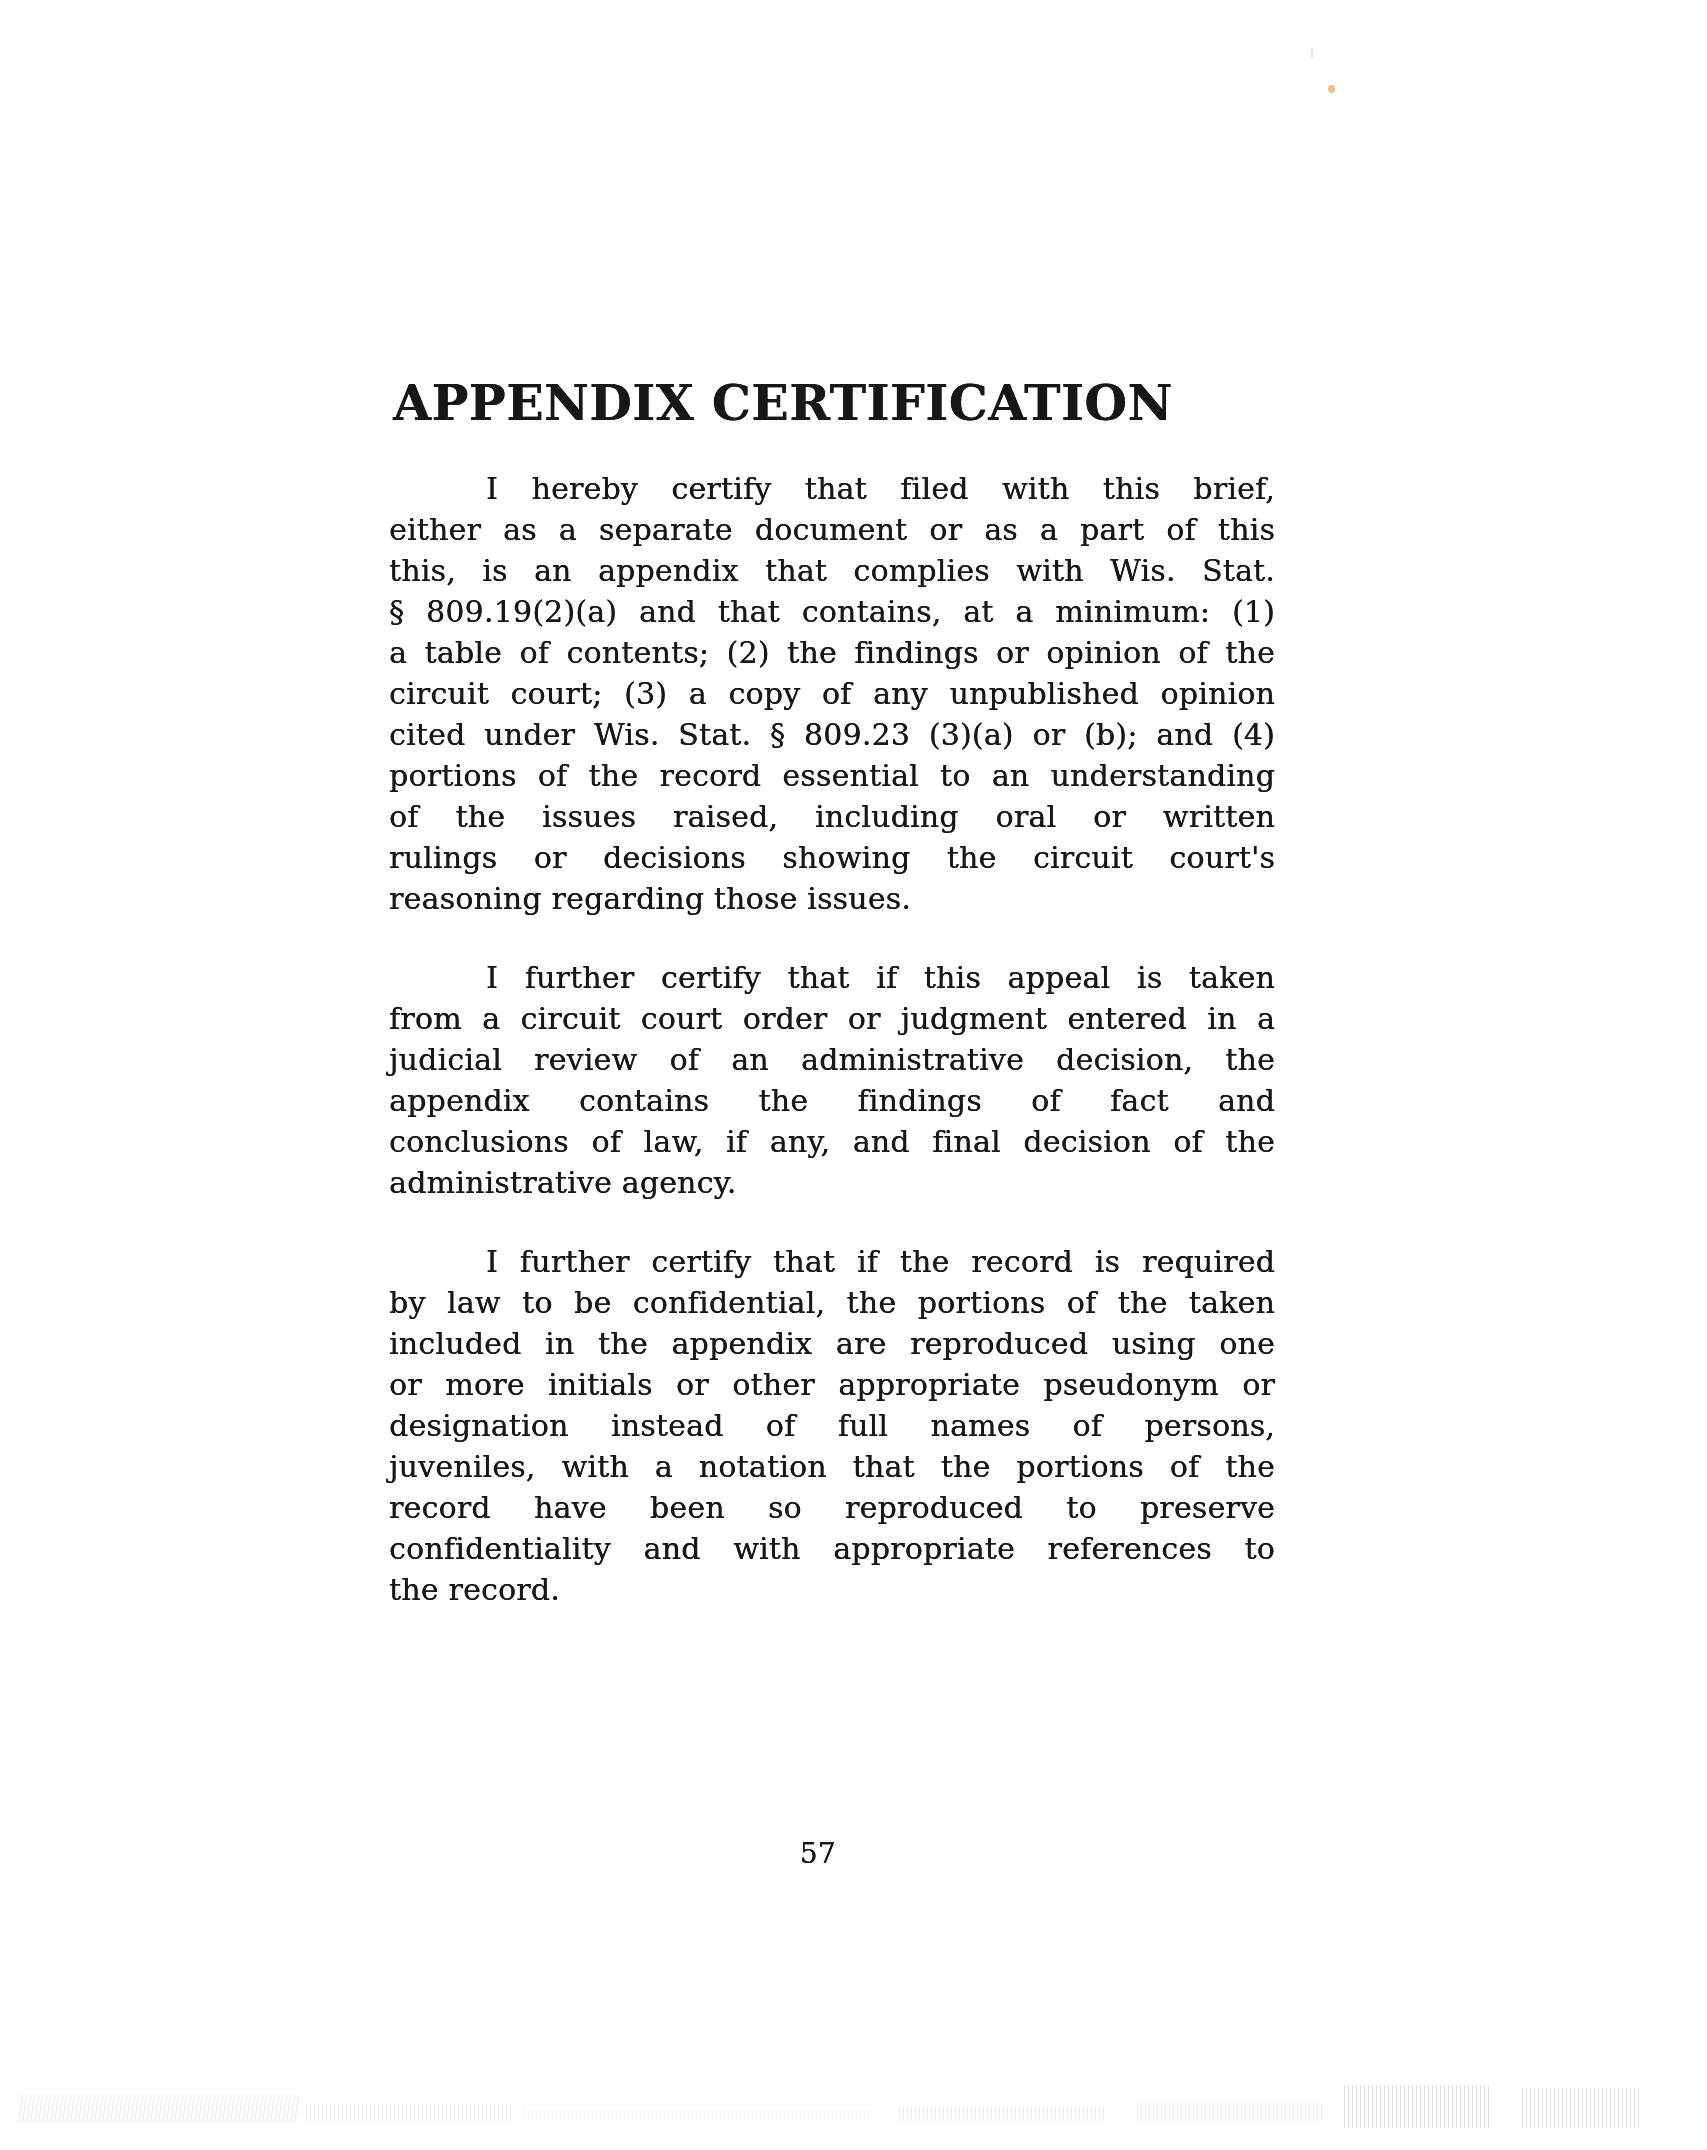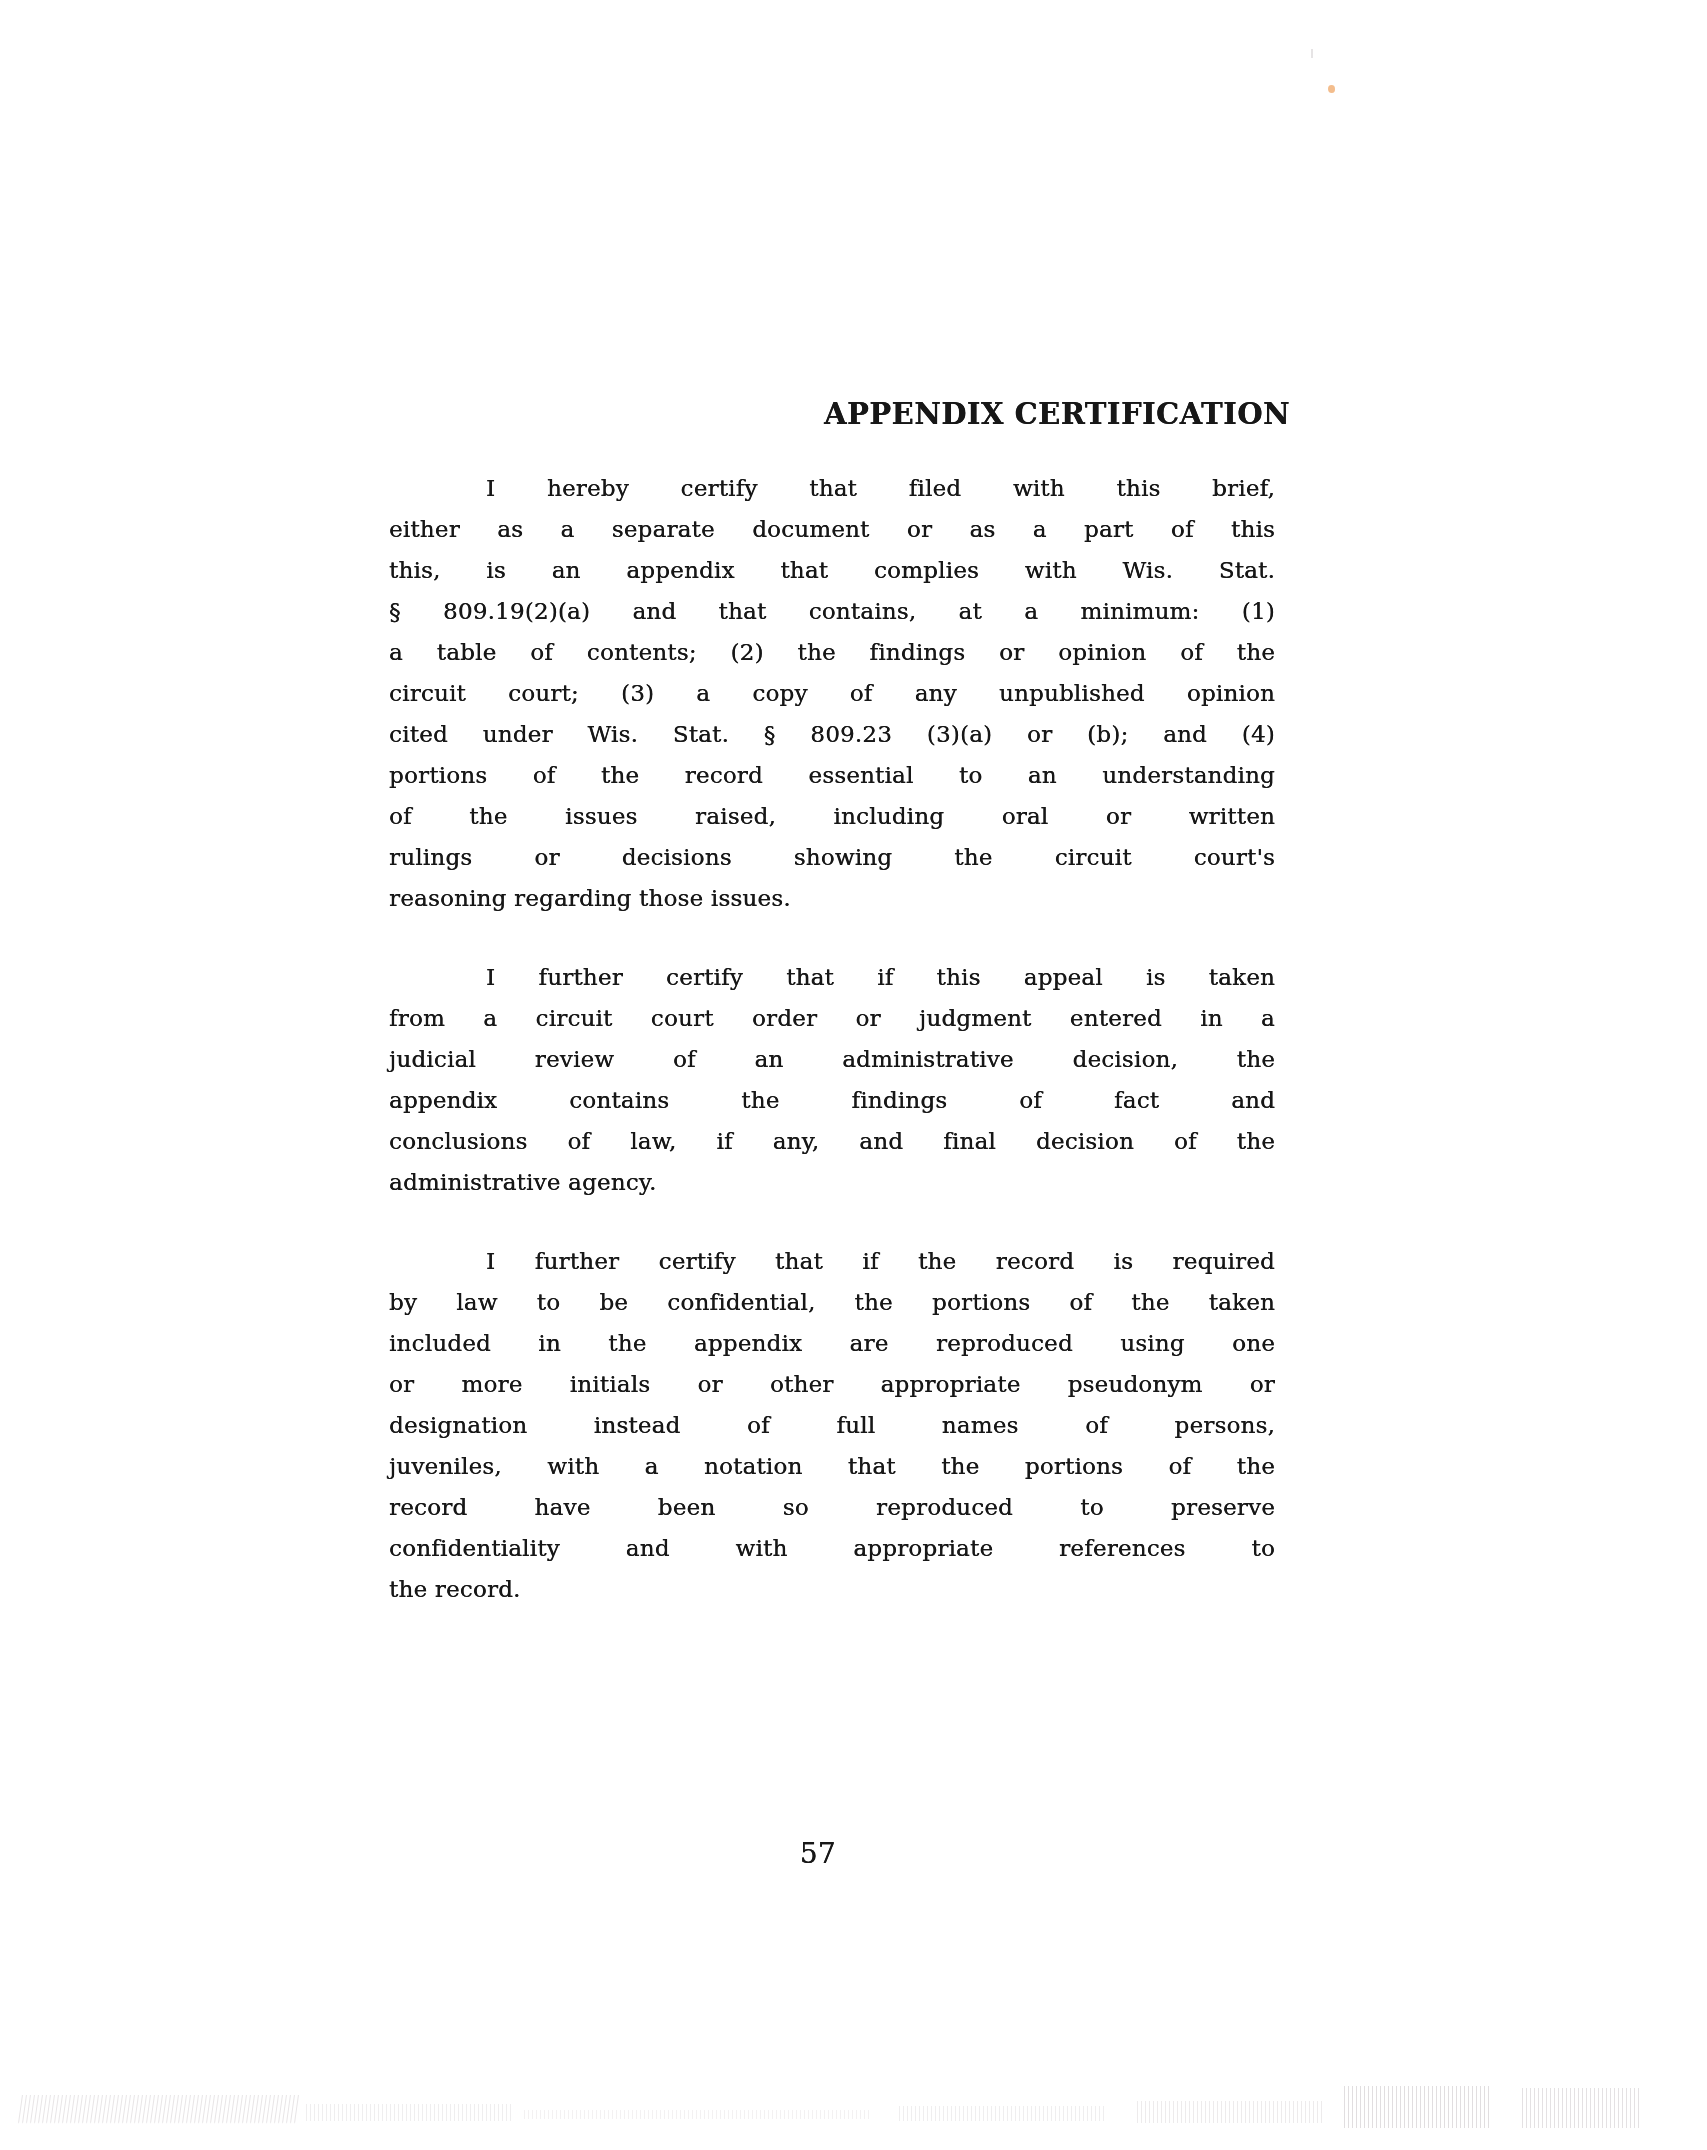--- a/index.html
+++ b/index.html
@@ -15,44 +15,44 @@
     overflow: hidden;
     font-family: "DejaVu Serif", "Liberation Serif", serif;
     color: #171717;
   }
   
   .doc-title {
     position: absolute;
     top: 377px;
     left: 389px;
     width: 886px;
-    margin: 15px;
-    text-align: right;
-    font-size: 29px;
+    margin: 4px;
+    text-align: left;
+    font-size: 49px;
     line-height: 44px;
     font-weight: bold;
     letter-spacing: 0.5px;
     white-space: nowrap;
     text-shadow: 0.2px 0 0 currentColor;
   }
   
   .doc-body {
     position: absolute;
     top: 468px;
     left: 389px;
     width: 886px;
   }
   .para {
     margin: 0 0 38px 0;
   }
   .para:last-child { margin-bottom: 14px; }
   .line {
     height: 41px;
     line-height: 41px;
-    font-size: 23px;
+    font-size: 30px;
     letter-spacing: 0.2px;
     text-align: justify;
     text-align-last: justify;
     text-justify: inter-word;
     white-space: nowrap;
     text-shadow: 0.3px 0 0 currentColor;
   }
   .line.first { padding-left: 97px; }
   .line.last  { text-align-last: left; white-space: normal; }
   

